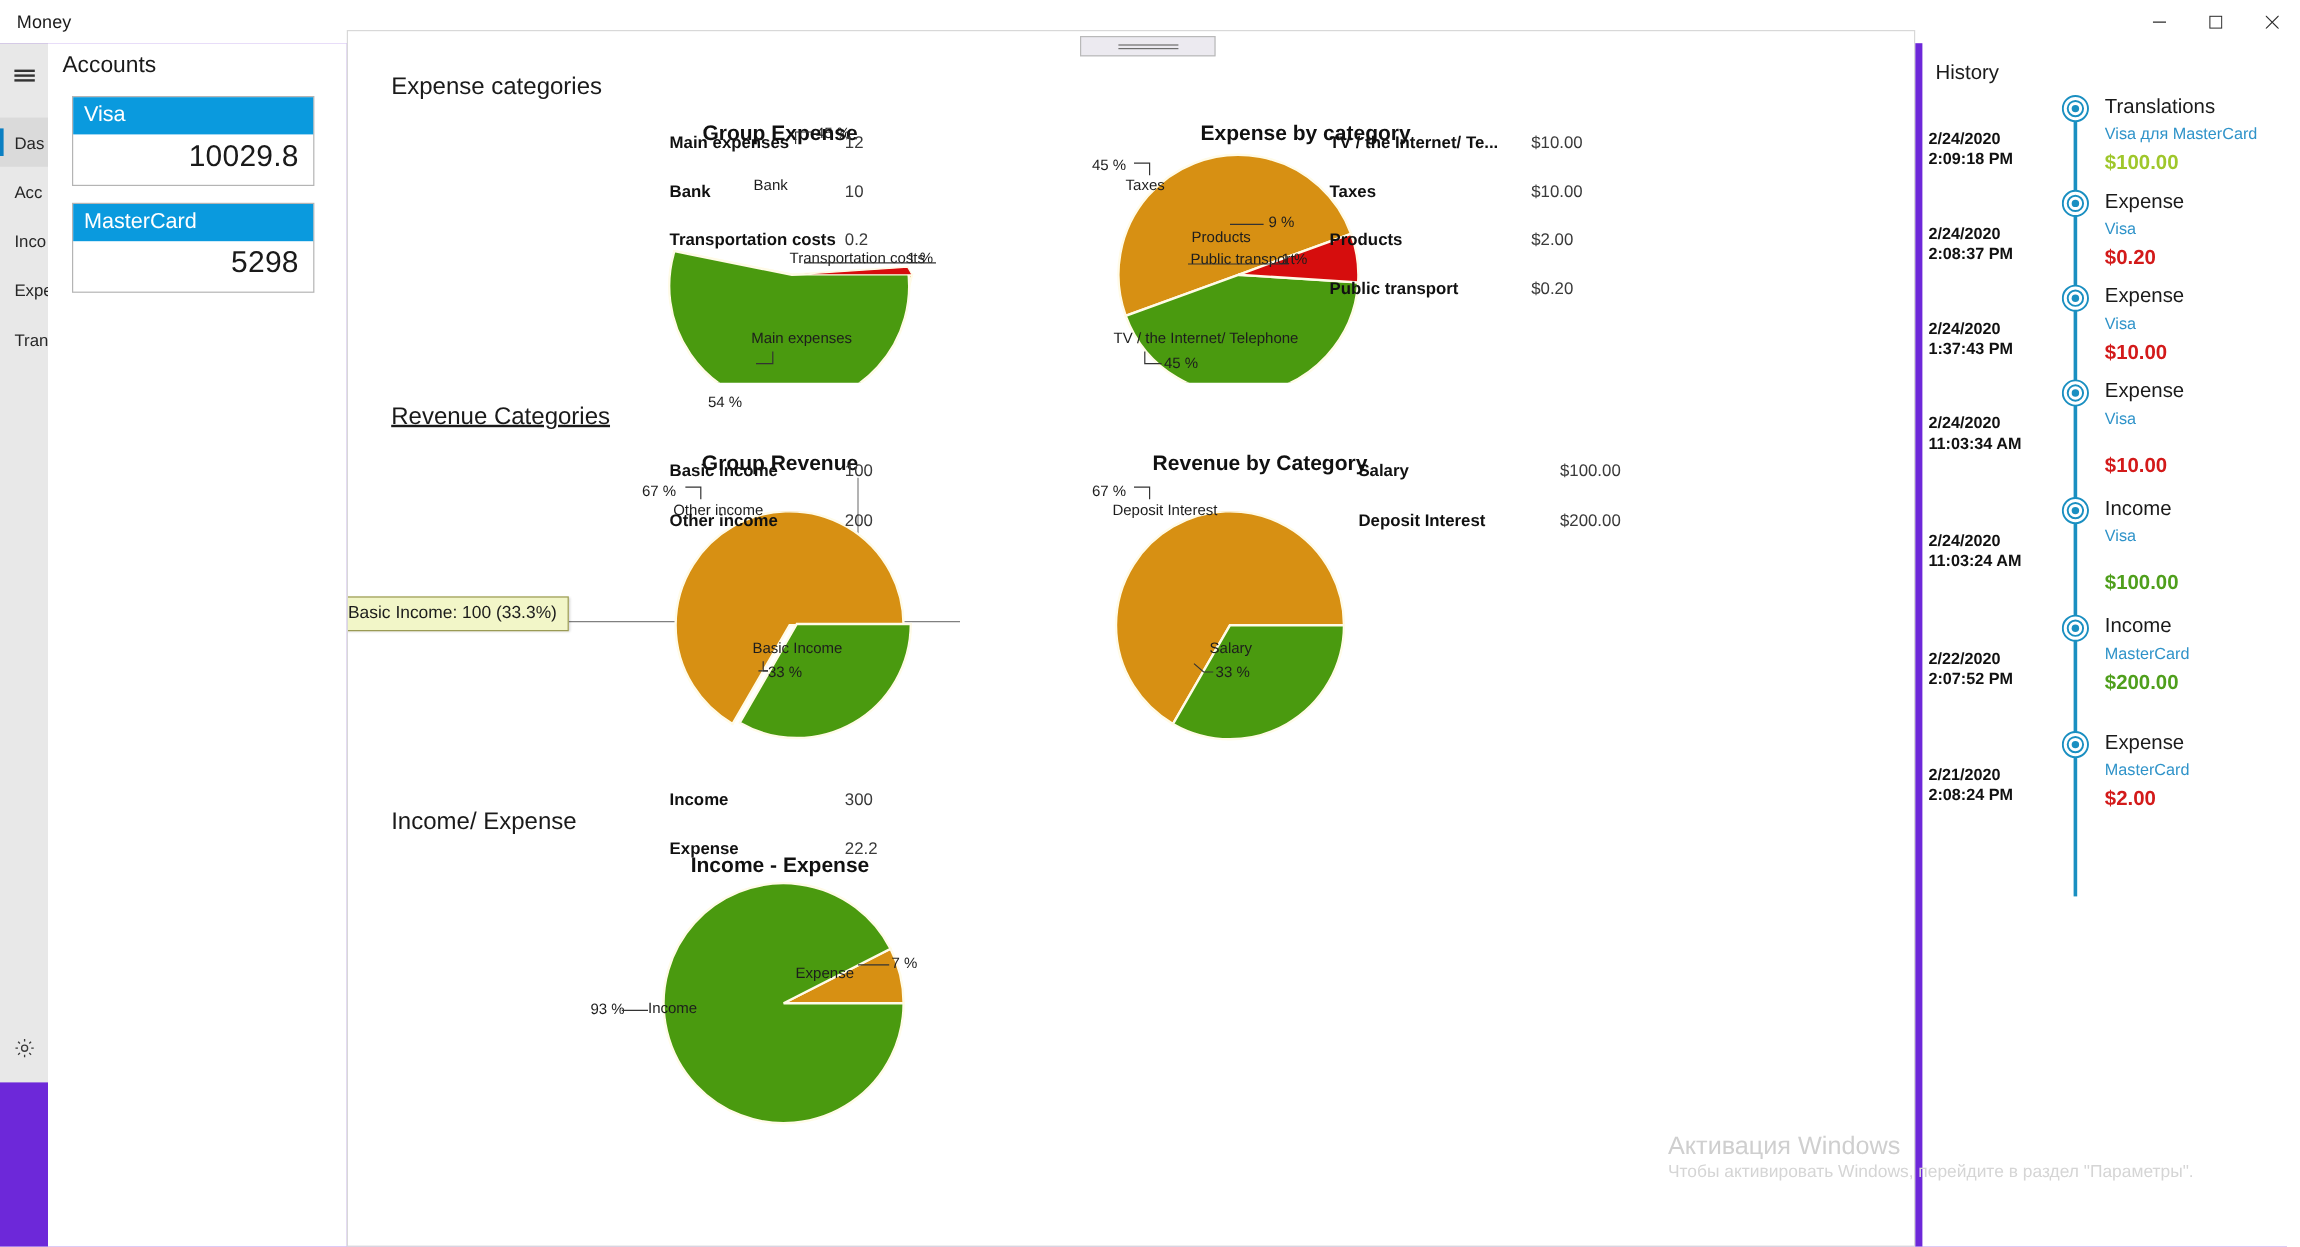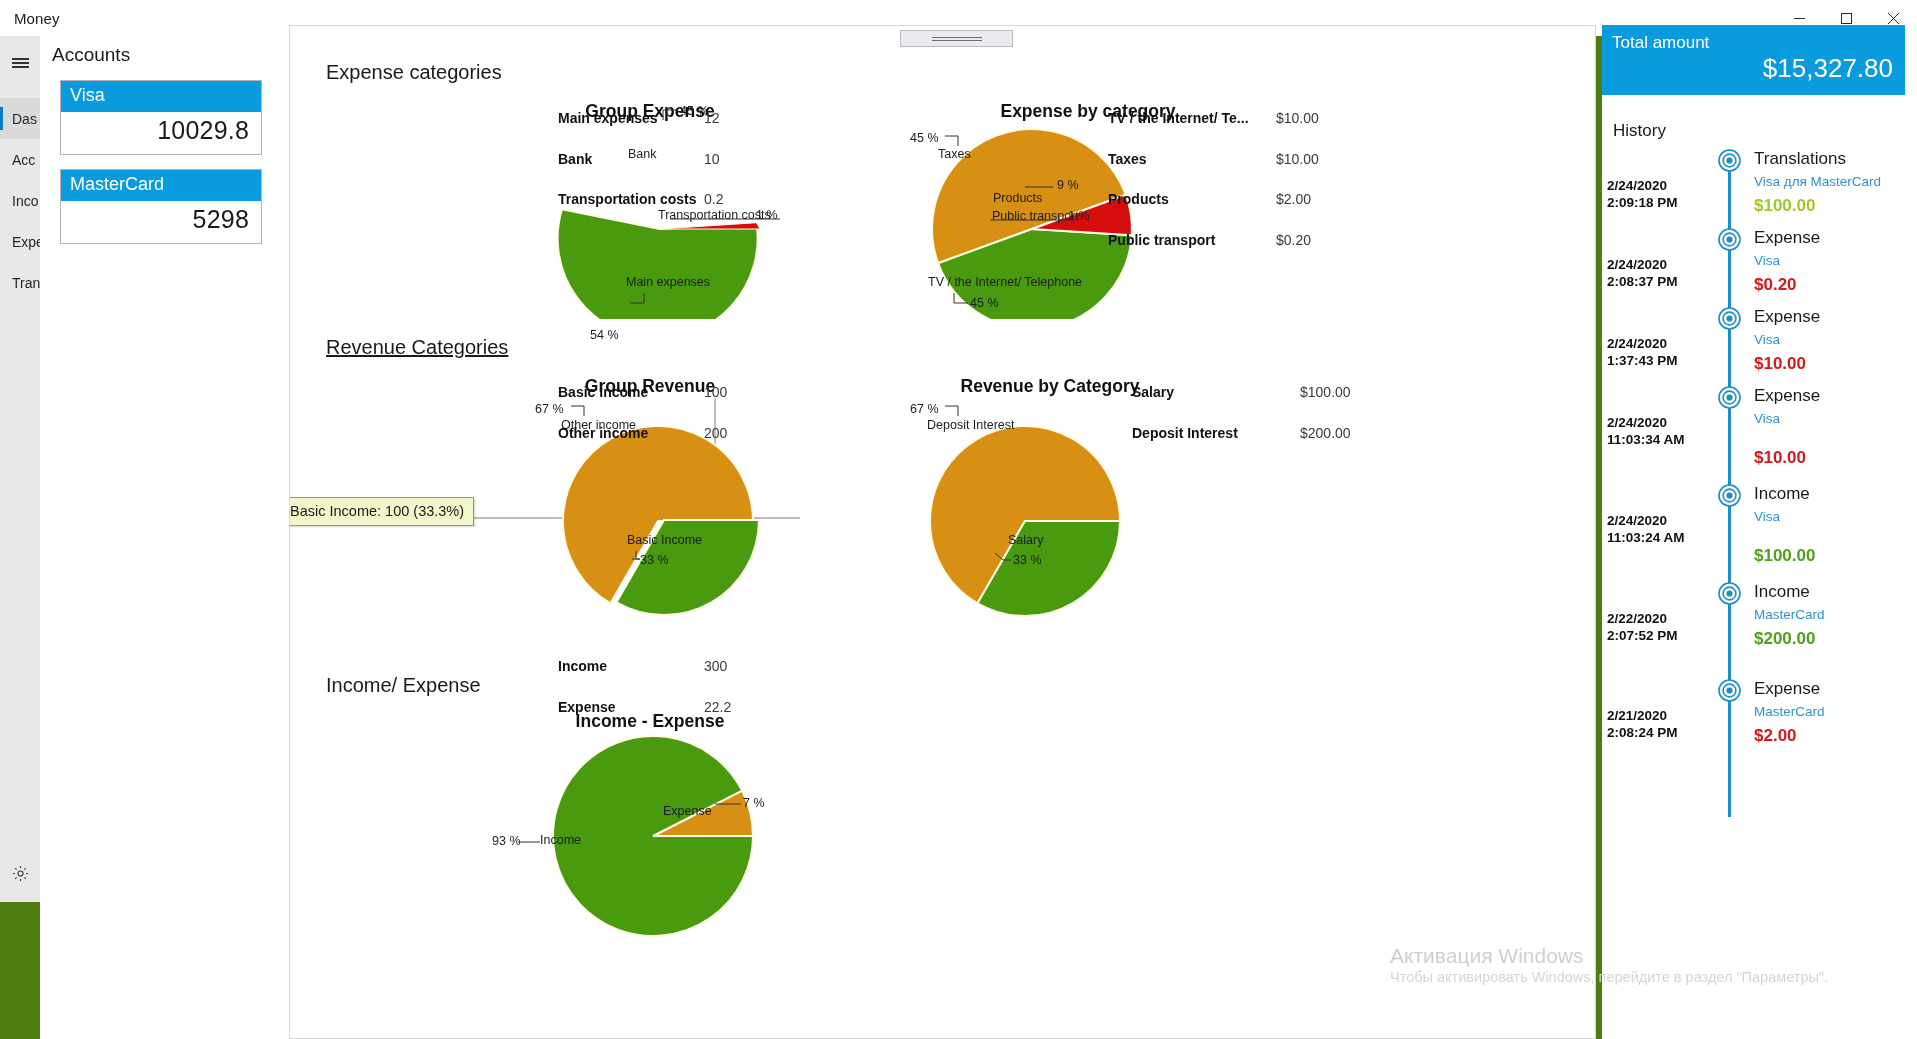--- a/index.html
+++ b/index.html
@@ -1,21 +1,21 @@
 <!DOCTYPE html>
 <html><head>
 <meta charset="utf-8">
 <style>
   * { box-sizing: border-box; margin: 0; padding: 0; }
   html, body {
     width: 1917px; height: 1039px;
     font-family: "Liberation Sans", sans-serif;
     background: #ffffff; overflow: hidden;
   }
-  .app { position: relative; width: 1917px; height: 1039px; background: #4d7c0f; }
+  .app { position: relative; width: 1917px; height: 1039px; background: #6d28d9; }
 
   
   .titlebar {
     position: absolute; top: 0; left: 0; width: 1917px; height: 36px;
     background: #ffffff; display: flex; align-items: center;
   }
   .titlebar-text {
     font-size: 15px; color: #1a1a1a; margin-left: 14px; letter-spacing: .1px;
   }
   .winbtns { position: absolute; right: 0; top: 0; height: 36px; display: flex; }
@@ -443,24 +443,20 @@
       <div class="row">
         <span class="k" style="display:inline-block;width:146px;">Expense</span>
         <span class="v">22.2</span>
       </div>
     </div>
 
   </div>
 
   <div class="right">
 
-    <div class="total-card">
-      <div class="lbl">Total amount</div>
-      <div class="amt">$15,327.80</div>
-    </div>
 
     <div class="hist-title">History</div>
 
     <div class="timeline">
       <div class="tl-line"></div>
 
       <div class="hist" style="top:0px;">
         <div class="date">
           <div>2/24/2020</div>
           <div>2:09:18 PM</div>

